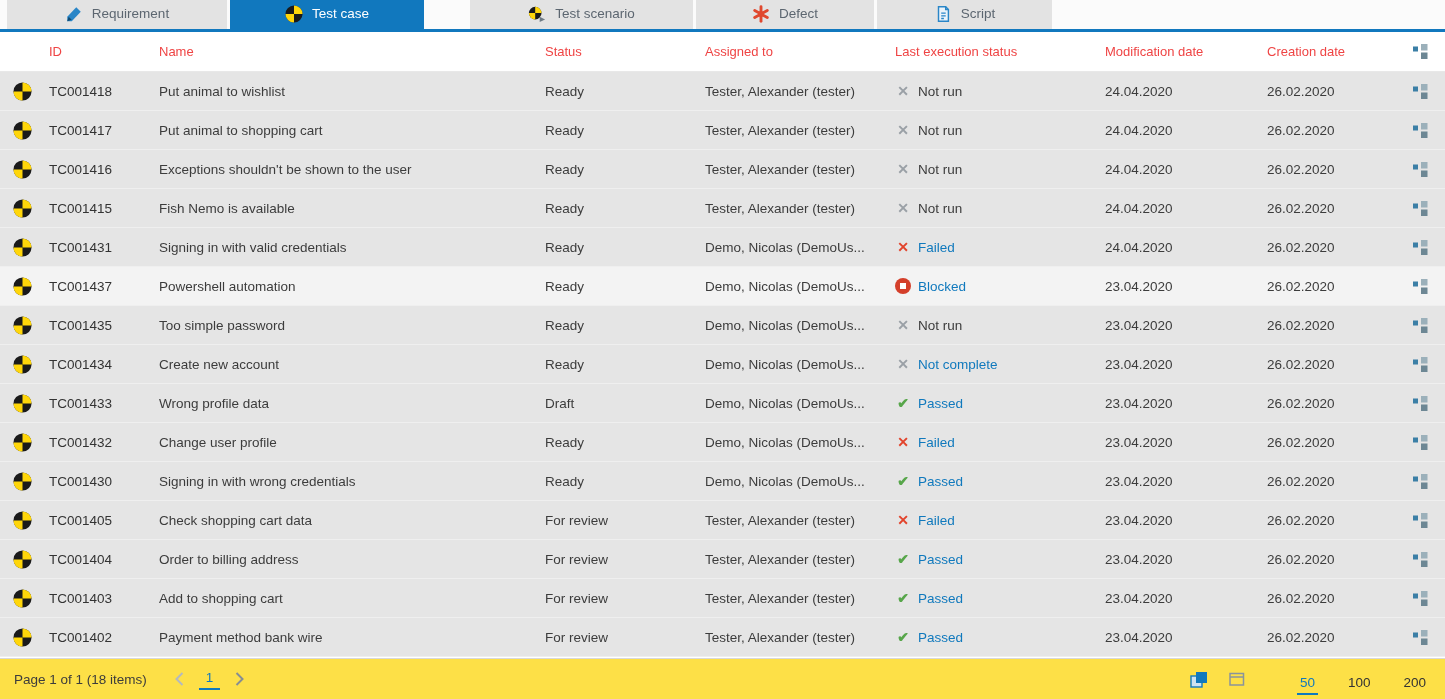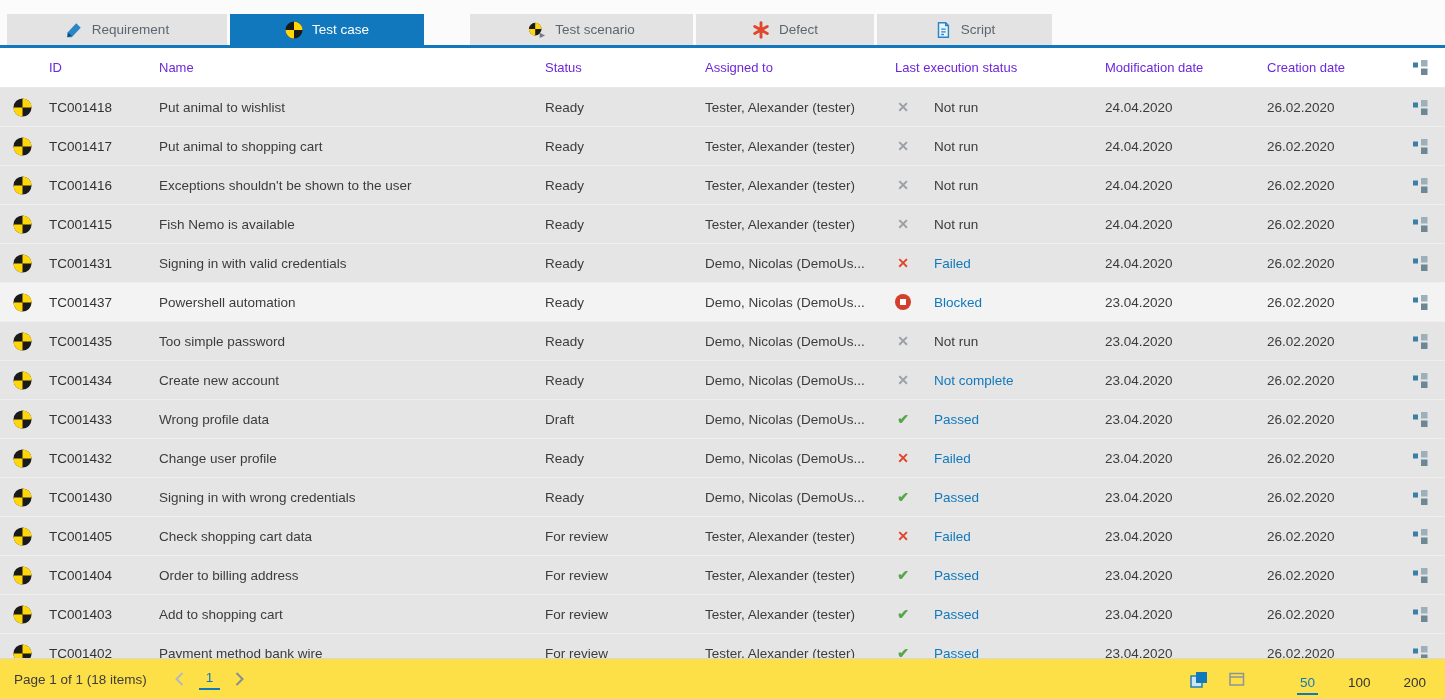--- a/index.html
+++ b/index.html
@@ -7,21 +7,21 @@
   body {
     width:1445px; height:699px; overflow:hidden;
     font-family:"Liberation Sans", sans-serif;
     background:#fff; color:#3c3c3c;
   }
   .app { display:flex; flex-direction:column; height:699px; }
 
   
   .tabbar {
     display:flex; align-items:flex-end;
-    padding-left:7px; height:48px;
+    padding-left:7px; height:32px;
     background:#fbfbfb;
     border-bottom:3px solid #1178be;
   }
   .tab {
     height:31px; display:flex; align-items:center; justify-content:center;
     gap:9px; background:#e3e3e3; margin-right:3px; cursor:pointer;
     font-size:13.5px; color:#5c6670;
   }
   .tab:nth-child(1){ width:220px; }
   .tab:nth-child(2){ width:194px; }
@@ -33,34 +33,34 @@
   .tabicon svg { width:18px; height:18px; }
 
   
   .grid { flex:1; display:flex; flex-direction:column; overflow:hidden; }
   .row {
     display:grid;
     grid-template-columns:44px 110px 1fr 160px 190px 210px 162px 133px 50px;
     align-items:center;
   }
   .thead {
-    height:40px; color:#6d28d9; font-size:13px;
+    height:40px; color:#ef4444; font-size:13px;
     border-bottom:1px solid #e8e8e8; background:#fff;
   }
   .tbody { flex:1; overflow:hidden; }
   .trow {
     height:39px; border-bottom:1px solid #efefef;
     font-size:13.5px; color:#3c3c3c; background:#e5e5e5; cursor:pointer;
   }
   .trow.selected { background:#e5e5e5; }
   .trow.hovered  { background:#f3f3f3; }
   .cell { padding:0 5px; overflow:hidden; white-space:nowrap; text-overflow:ellipsis; }
   .c-icon, .c-action { display:flex; justify-content:center; padding:0; }
   .c-id { color:#333; }
-  .c-exec { display:flex; align-items:center; gap:23px; }
+  .c-exec { display:flex; align-items:center; gap:7px; }
 
   .dummy svg { width:19px; height:19px; display:block; }
   .hier svg { width:15px; height:15px; display:block; }
 
   .xicon {
     width:16px; height:16px; min-width:16px;
     display:inline-flex; align-items:center; justify-content:center;
     font-weight:700; font-size:14px; line-height:1;
   }
   .xicon.x-gray::before { content:"\2715"; color:#9aa0a6; }

